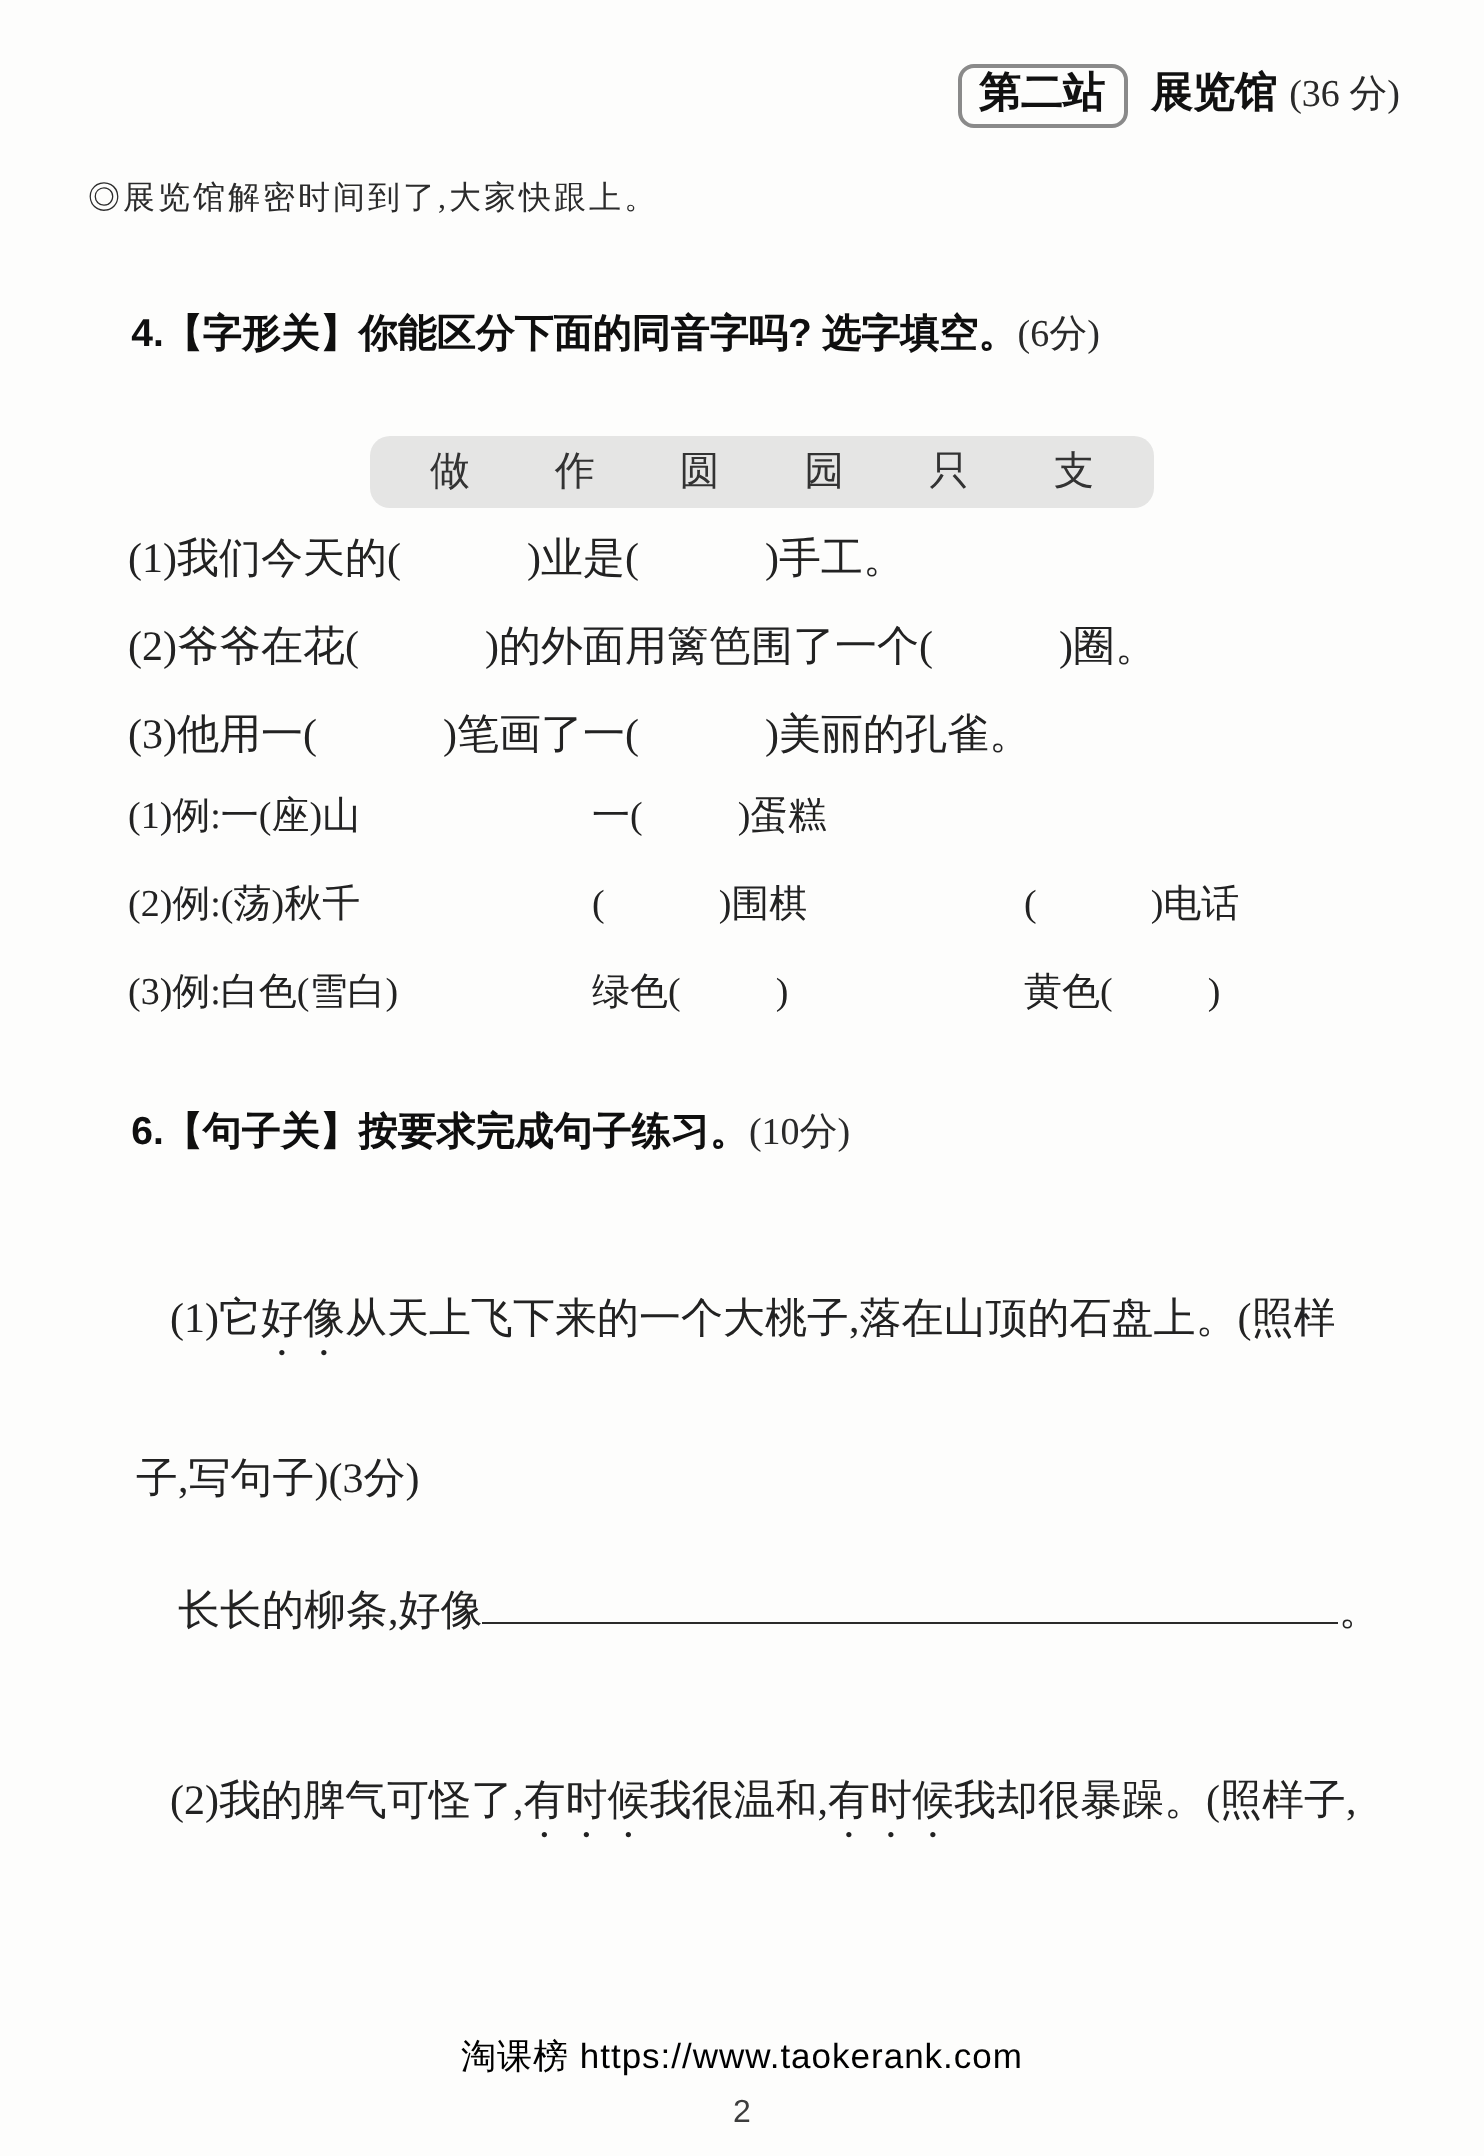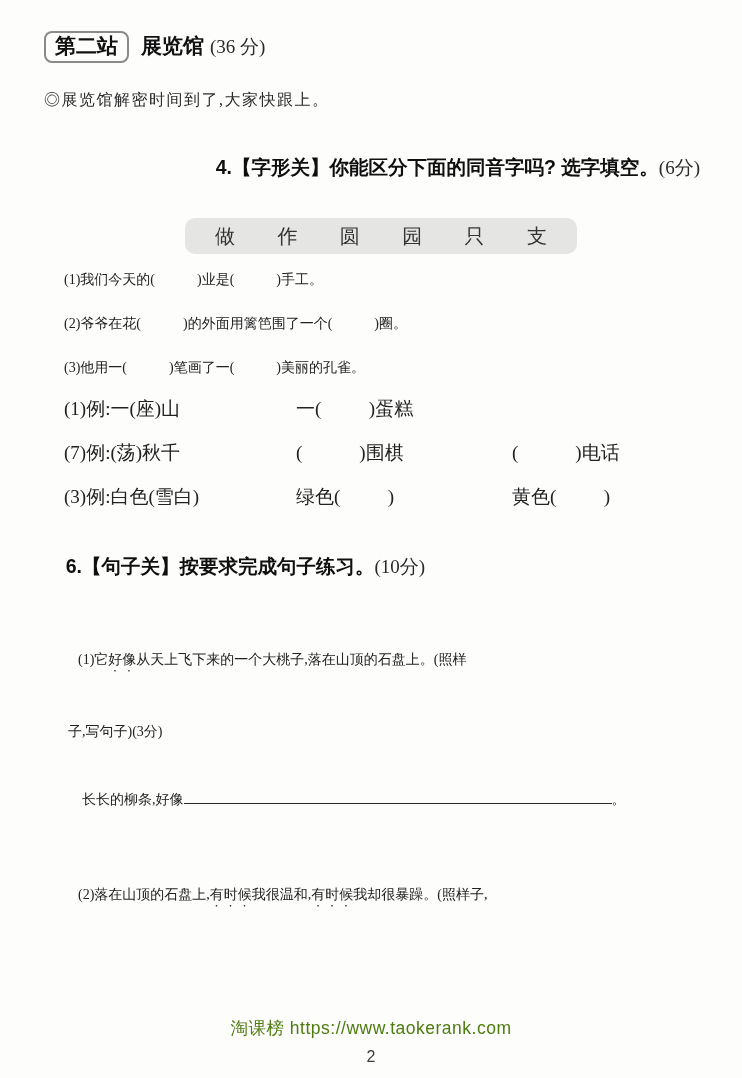--- a/index.html
+++ b/index.html
@@ -12,21 +12,21 @@
   }
   .page {
     position: relative;
     width: 742px; height: 1078px;
     padding: 30px 42px 0 44px;
   }
   .zh { white-space: pre-wrap; }
 
   
   .doc-header {
-    text-align: left;
+    text-align: right;
     font-size: 21px;
     line-height: 32px;
     height: 32px;
   }
   .station-box {
     display: inline-block;
     border: 2px solid #8a8a8a;
     border-radius: 8px;
     padding: 0 9px 2px 9px;
     font-weight: 700;
@@ -59,41 +59,41 @@
     font-weight: 700;
     font-family: "Liberation Sans", sans-serif;
     color: #0f0f0f;
   }
   .q-header .score {
     font-weight: 400;
     font-family: "Liberation Serif", serif;
     font-size: 19px;
     color: #2a2a2a;
   }
-  .mt-q4 { margin-top: 14px; text-align: right; }
+  .mt-q4 { margin-top: 14px; }
   .mt-q5 { margin-top: 18px; }
   .mt-q6 { margin-top: 16px; }
 
   
   .char-bank {
     width: 392px;
     margin: 10px 0 0 141px;
     background: #e5e5e4;
     border-radius: 10px;
     padding: 4px 30px;
     display: flex;
     justify-content: space-between;
     font-size: 20px;
     line-height: 28px;
     color: #333;
   }
 
   
   .q-line {
-    font-size: 14px;
+    font-size: 21px;
     line-height: 27px;
     color: #222;
   }
   .ind1 { margin-left: 20px; }   
   .ind2 { margin-left: 24px; }   
   .mt12 { margin-top: 12px; }
   .mt14 { margin-top: 14px; }
   .mt16 { margin-top: 16px; }
   .mt17 { margin-top: 17px; }
 
@@ -125,21 +125,21 @@
   .w428 { width: 428px; }
 
   
   .footer-site {
     position: absolute;
     left: 0; right: 0;
     bottom: 38px;
     text-align: center;
     font-family: "Liberation Sans", sans-serif;
     font-size: 17.5px;
-    color: #4d7c0f;
+    color: #000000;
     letter-spacing: 0.5px;
   }
   .footer-page {
     position: absolute;
     left: 0; right: 0;
     bottom: 12px;
     text-align: center;
     font-family: "Liberation Sans", sans-serif;
     font-size: 16px;
     color: #3d3d3d;
@@ -172,21 +172,21 @@
   <div class="q-line ind1 mt12 zh">(1)我们今天的(            )业是(            )手工。</div>
   <div class="q-line ind1 mt17 zh">(2)爷爷在花(            )的外面用篱笆围了一个(            )圈。</div>
   <div class="q-line ind1 mt17 zh">(3)他用一(            )笔画了一(            )美丽的孔雀。</div>
 
 
   <div class="q5-row mt14 zh">
     <span>(1)例:一(座)山</span>
     <span>一(          )蛋糕</span>
   </div>
   <div class="q5-row mt17 zh">
-    <span>(7)例:(荡)秋千</span>
+    <span>(2)例:(荡)秋千</span>
     <span>(            )围棋</span>
     <span>(            )电话</span>
   </div>
   <div class="q5-row mt17 zh">
     <span>(3)例:白色(雪白)</span>
     <span>绿色(          )</span>
     <span>黄色(          )</span>
   </div>
 
   <div class="q-header mt-q6 zh">
@@ -195,19 +195,19 @@
 
   <div class="q-line ind1 mt12 zh">
     <span>(1)</span><span>它</span><span class="emph">好像</span><span>从天上飞下来的一个大桃子,落在山顶的石盘上。(照样</span>
   </div>
   <div class="q-line ind2 mt16 zh">子,写句子)(3分)</div>
   <div class="q-line ind2 mt12 zh">
     <span>长长的柳条,好像</span><span class="blank w428"></span><span>。</span>
   </div>
 
   <div class="q-line ind1 mt14 zh">
-    <span>(2)</span><span>落在山顶的石盘上,</span><span class="emph">有时候</span><span>我很温和,</span><span class="emph">有时候</span><span>我却很暴躁。(照样子,</span>
+    <span>(2)</span><span>我的脾气可怪了,</span><span class="emph">有时候</span><span>我很温和,</span><span class="emph">有时候</span><span>我却很暴躁。(照样子,</span>
   </div>
 
   <div class="footer-site">淘课榜 https://www.taokerank.com</div>
   <div class="footer-page">2</div>
 
 </div>
 
 </body></html>

